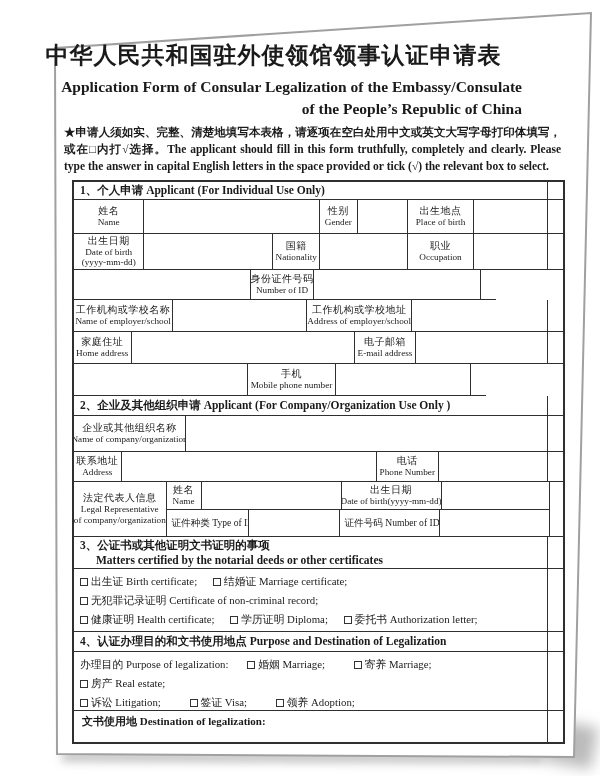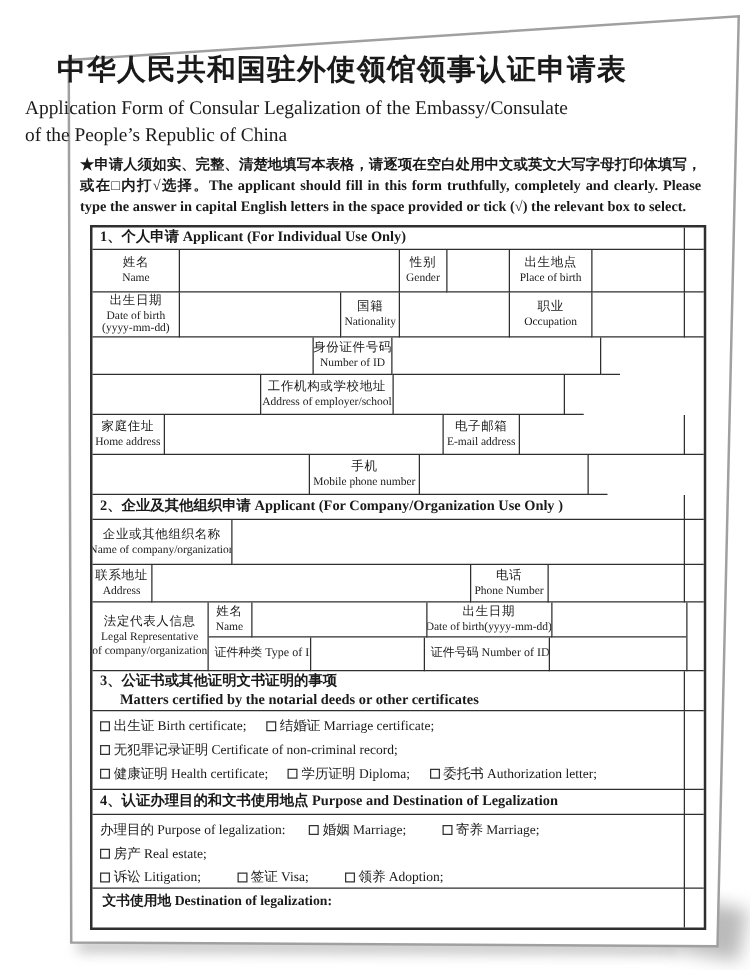--- a/index.html
+++ b/index.html
@@ -14,22 +14,22 @@
   .shadow{position:absolute;background:rgba(105,105,105,.45);filter:blur(5px);}
   .sh-bottom{left:62px;top:753px;width:480px;height:9px;transform:rotate(.2deg);}
   .sh-curl{left:543px;top:723px;width:52px;height:42px;filter:blur(7px);transform:rotate(10deg);}
 
   svg.frame{position:absolute;left:0;top:0;z-index:1;}
 
   .content{position:absolute;left:0;top:0;width:532px;height:776px;z-index:2;}
 
   .title-zh{position:absolute;left:30px;right:15px;top:40px;text-align:center;
     font-size:23px;font-weight:bold;letter-spacing:1px;}
-  .title-en{position:absolute;left:20px;right:10px;top:76px;text-align:left;
-    font-size:15.5px;font-weight:normal;line-height:22px;}
+  .title-en{position:absolute;left:20px;right:10px;top:76px;text-align:right;
+    font-size:15.5px;font-weight:bold;line-height:22px;}
   .note{position:absolute;left:64px;top:124px;width:497px;font-size:11.5px;
     font-weight:bold;line-height:17px;text-align:justify;}
 
   .ftable{position:absolute;left:72px;top:180px;width:493px;border:2px solid var(--bc);
     background:#fff;}
   .row{display:flex;}
   .col{display:flex;flex-direction:column;}
   .c{border-right:1px solid var(--bc);border-bottom:1px solid var(--bc);
      display:flex;flex-direction:column;justify-content:center;align-items:center;
      text-align:center;overflow:hidden;line-height:1.18;}
@@ -120,20 +120,24 @@
       <div class="c" style="width:177px"></div>
       <div class="c" style="width:63px">
         <span class="zh">身份证件号码</span>
         <span class="en">Number of ID</span>
       </div>
       <div class="c" style="width:167px"></div>
       <div class="c nc"></div>
     </div>
 
     <div class="row" style="height:32px">
+      <div class="c" style="width:100px">
+        <span class="zh">工作机构或学校名称</span>
+        <span class="en">Name of employer/school</span>
+      </div>
       <div class="c" style="width:135px"></div>
       <div class="c" style="width:106px">
         <span class="zh">工作机构或学校地址</span>
         <span class="en">Address of employer/school</span>
       </div>
       <div class="c" style="width:137px"></div>
       <div class="c nc"></div>
     </div>
 
     <div class="row" style="height:32px">

